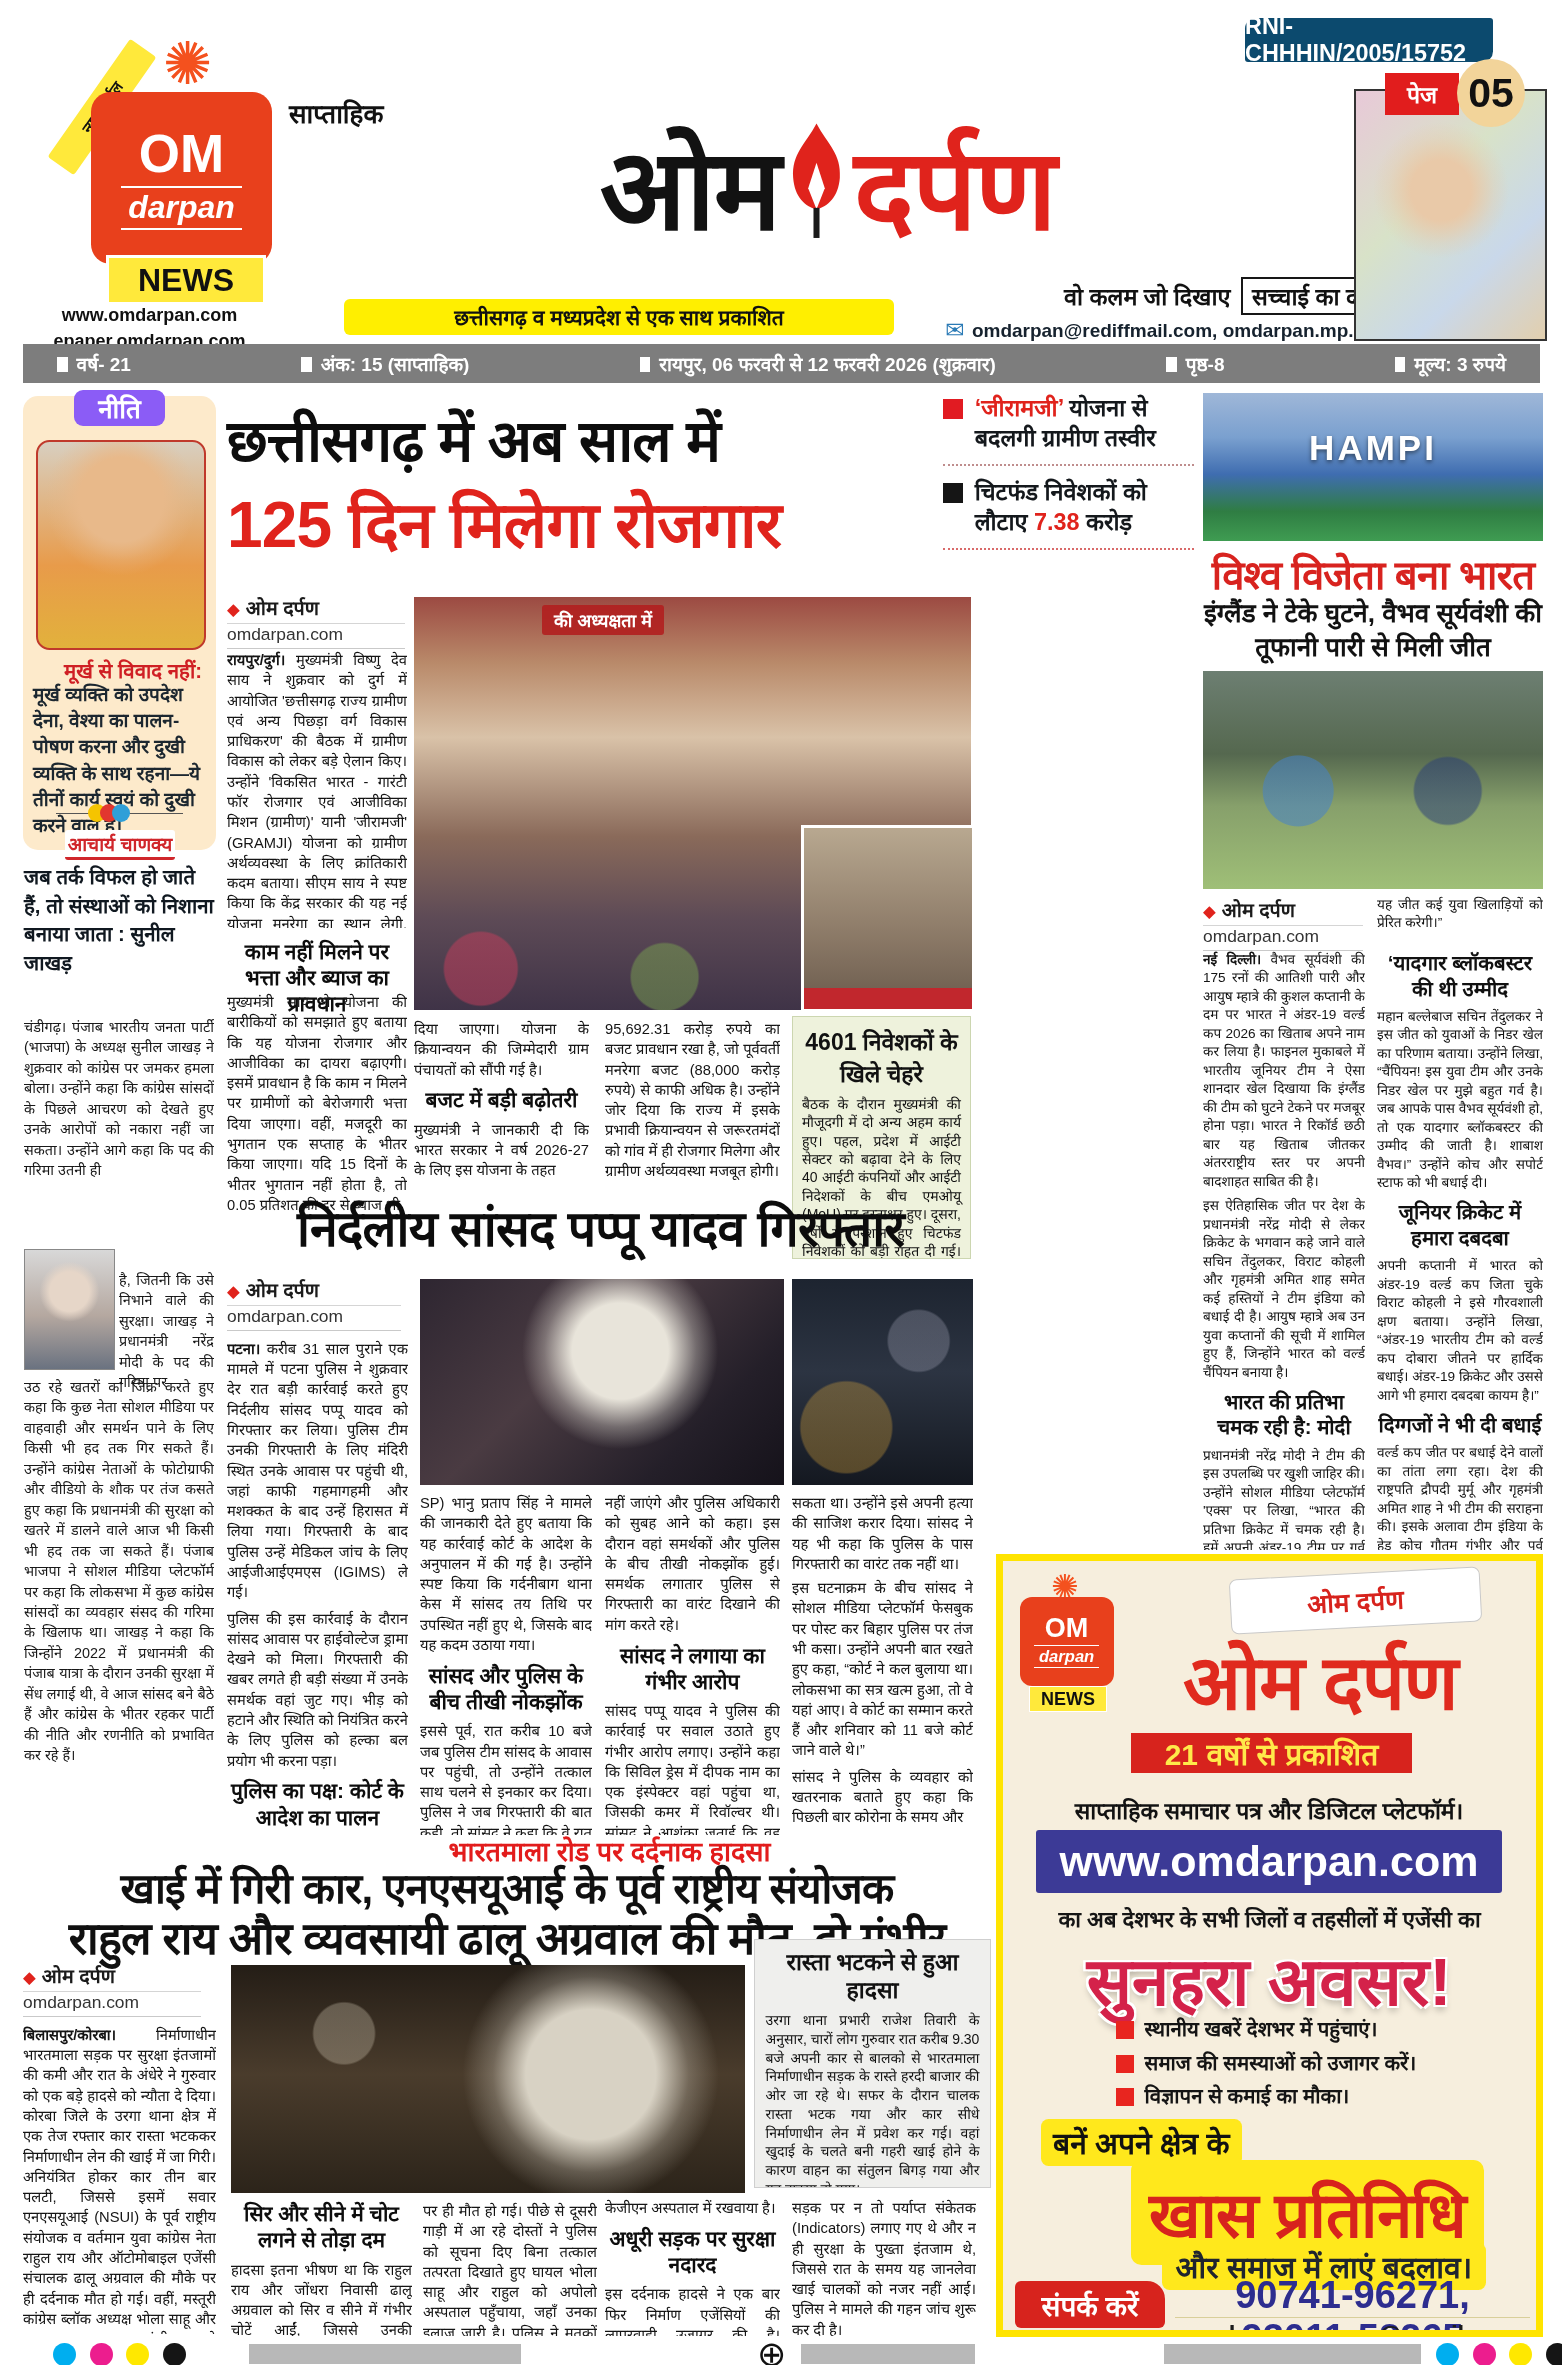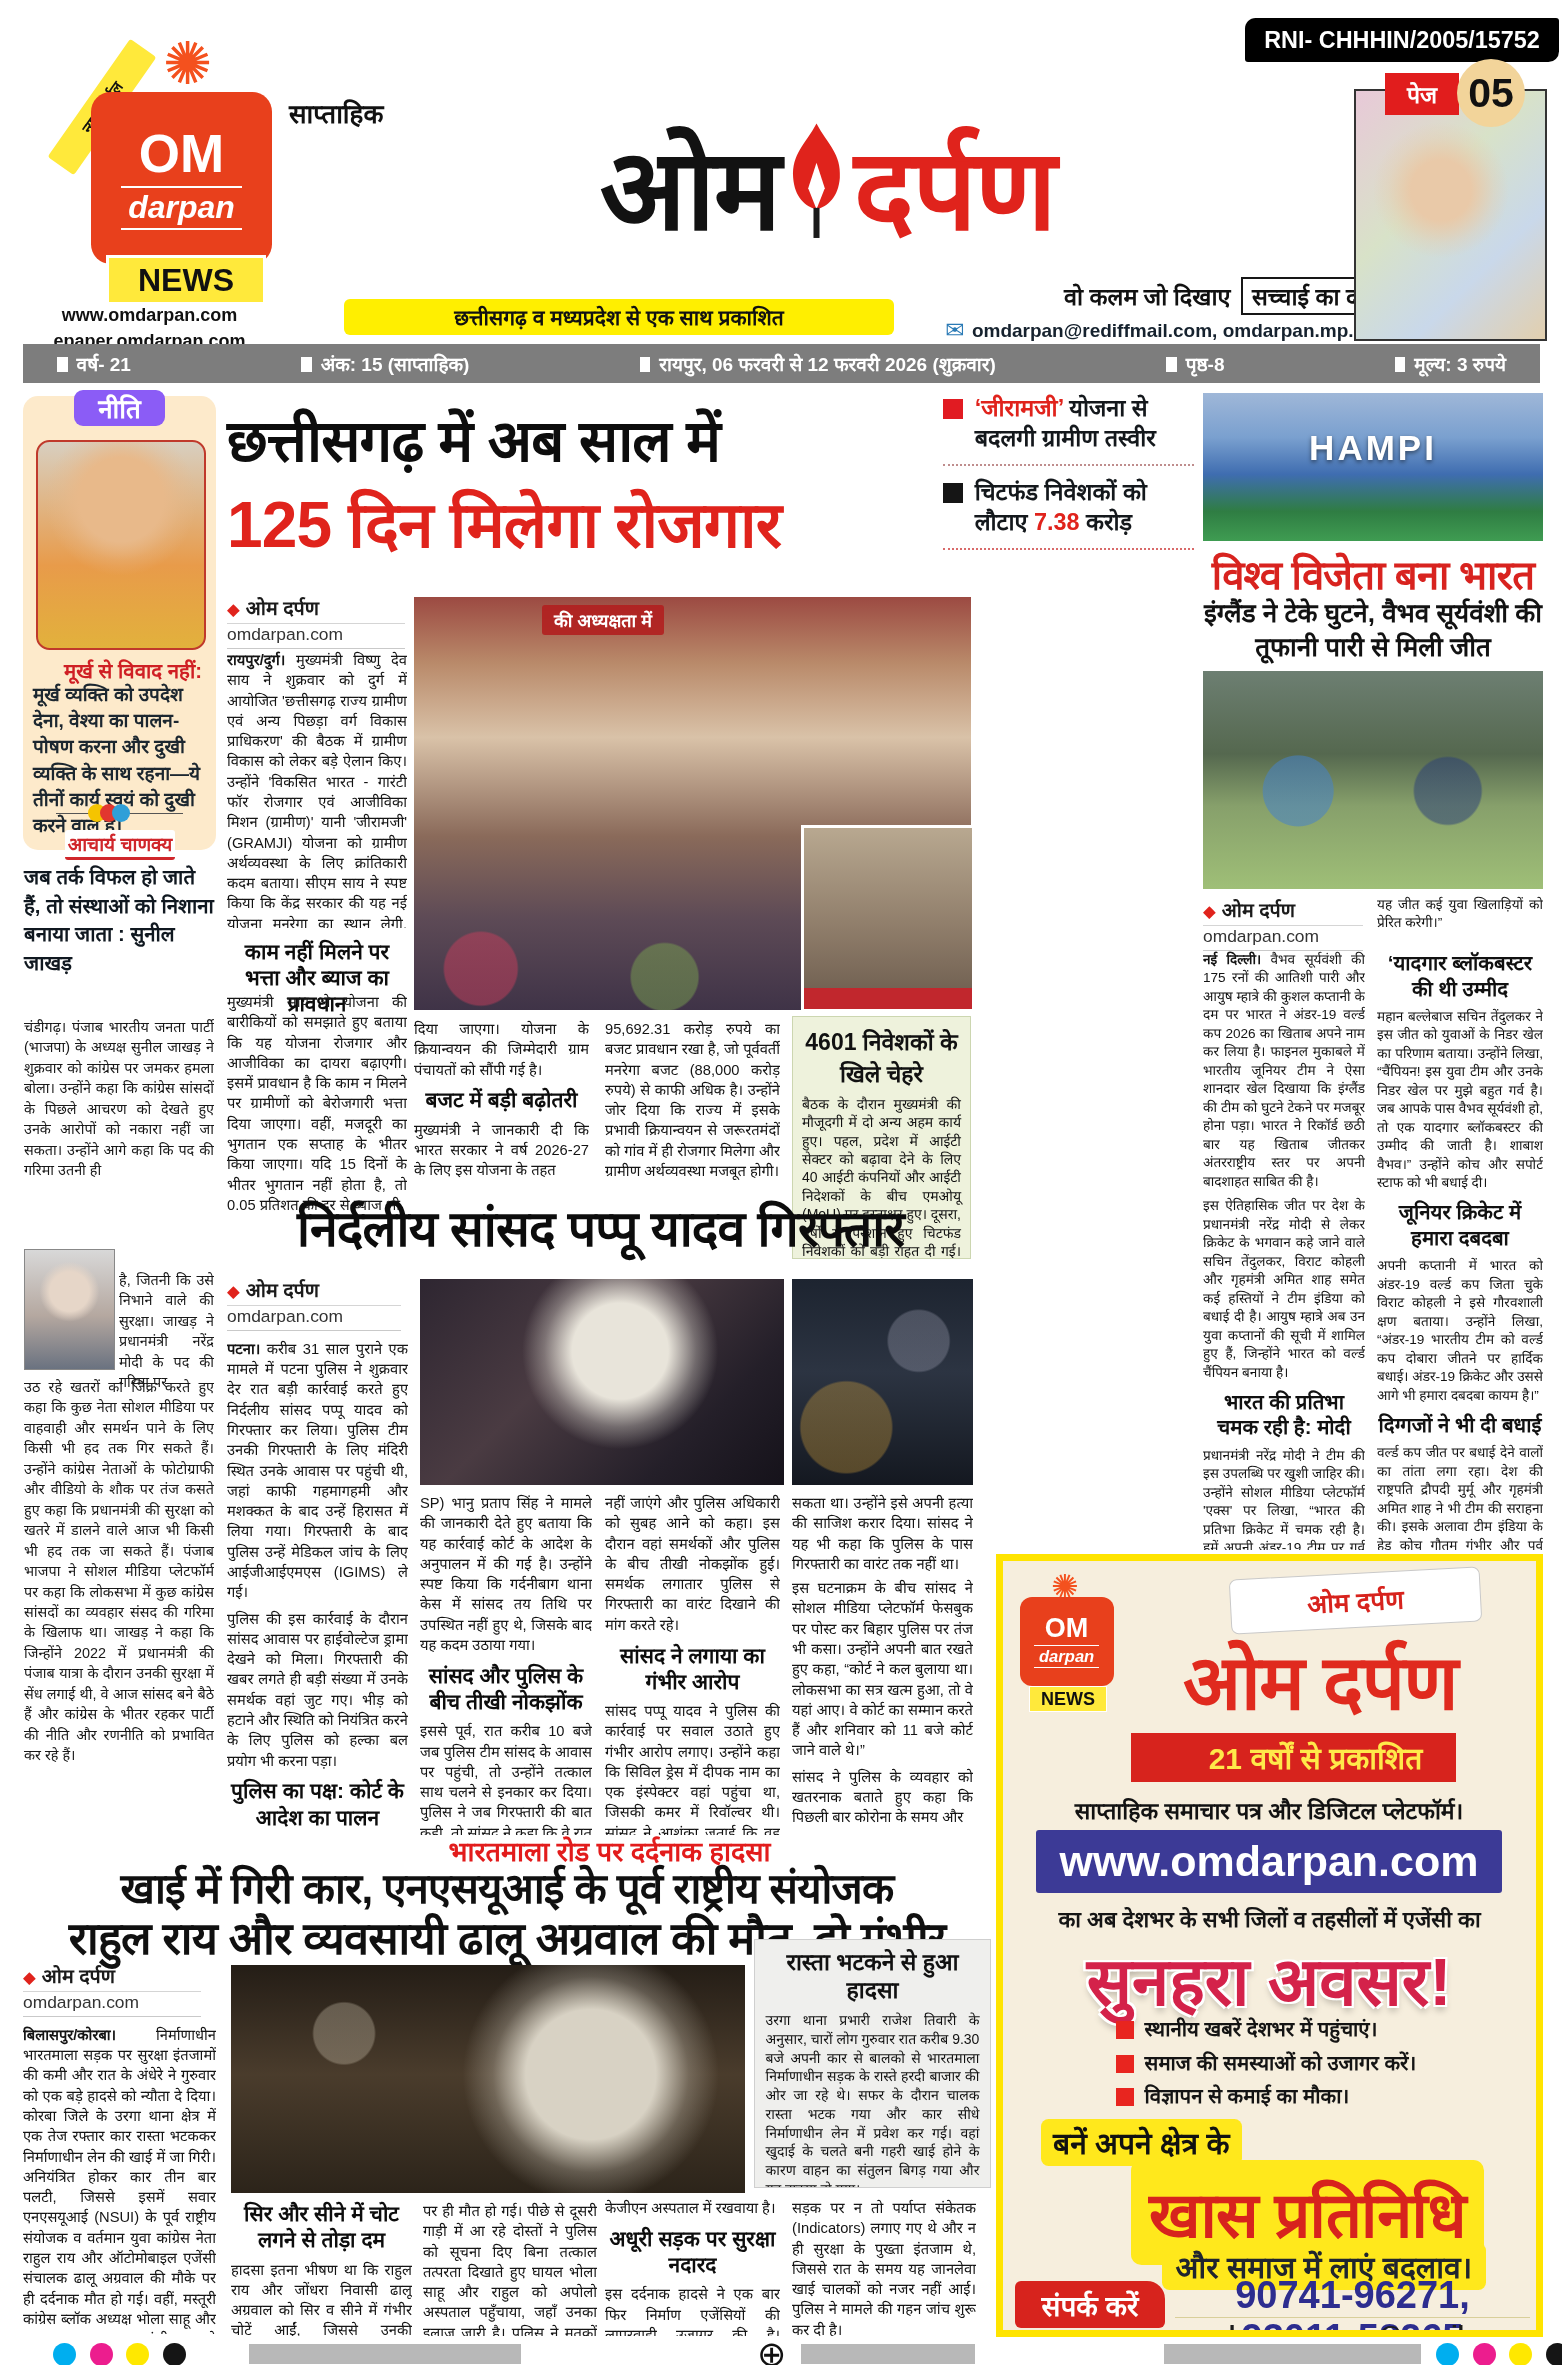--- a/index.html
+++ b/index.html
@@ -2,21 +2,21 @@
 <html style="font-size:12px"><head>
 <meta charset="utf-8">
 <style>
   html,body{margin:0;padding:0;background:#9a9a9a;}
   .page{position:relative;width:1562px;height:2366px;background:#ffffff;margin:0 auto;
         font-family:"Liberation Sans","DejaVu Sans",sans-serif;overflow:hidden;color:#111;}
   .abs{position:absolute;}
   .just{text-align:justify;}
   .clip{overflow:hidden;}
   
-  .rni{left:1245px;top:18px;width:314px;height:44px;background:#000000;color:#fff;
+  .rni{left:1245px;top:18px;width:248px;height:44px;background:#0c4a6e;color:#fff;
        font-weight:bold;font-size:23.4px;display:flex;align-items:center;justify-content:center;
        border-radius:10.6px 3px 10.6px 3px;}
   .ribbon{left:30px;top:91px;width:144px;height:32px;background:#ffe93b;transform:rotate(-55deg);
           display:flex;align-items:center;justify-content:center;font-weight:bold;font-size:15px;border-radius:3px;}
   .sun{left:163px;top:35px;font-size:59px;color:#f4511e;line-height:1;}
   .logobox{left:91px;top:92px;width:181px;height:172px;background:#e8401c;border-radius:19.7px;
            display:flex;flex-direction:column;align-items:center;justify-content:center;color:#fff;}
   .logobox .om{font-size:53px;font-weight:bold;line-height:1;}
   .logobox .darpan{font-size:32px;font-style:italic;font-weight:bold;border-top:2.3px solid #fff;border-bottom:2.3px solid #fff;
                    padding:1.5px 7.6px;margin-top:6px;}
@@ -159,22 +159,22 @@
           color:#fff;display:flex;flex-direction:column;align-items:center;justify-content:center;}
   .adlogo .om{font-size:27px;font-weight:bold;line-height:1;}
   .adlogo .darpan{font-size:16.6px;font-style:italic;font-weight:bold;border-top:1.5px solid #fff;border-bottom:1.5px solid #fff;padding:0.8px 4.5px;margin-top:3px;}
   .adnews{position:absolute;left:26px;top:125px;width:76px;height:24px;background:#ffe93b;color:#111;font-weight:bold;
           font-size:18px;display:flex;align-items:center;justify-content:center;border:1.5px solid #fff;}
   .adroll{position:absolute;left:227px;top:12px;width:249px;height:53px;background:#fff;border:1.5px solid #c9c9c9;
           border-radius:7.6px;transform:rotate(-3deg);display:flex;align-items:center;justify-content:center;
           font-weight:bold;font-size:26px;color:#d7231d;}
   .adtitle{position:absolute;left:113px;top:67px;width:408px;text-align:center;font-weight:bold;font-size:76px;
            color:#e02a1e;letter-spacing:-1.5px;}
-  .adyears{position:absolute;left:128px;top:172px;width:281px;height:49px;background:#d7231d;color:#ffe94a;
-           font-weight:bold;font-size:30px;display:flex;align-items:center;justify-content:center;padding-left:44px;}
+  .adyears{position:absolute;left:128px;top:172px;width:281px;height:40px;background:#d7231d;color:#ffe94a;
+           font-weight:bold;font-size:30px;display:flex;align-items:center;justify-content:center;}
   .addesc{position:absolute;left:30px;top:233px;width:472px;text-align:center;font-weight:bold;font-size:23px;color:#121212;}
   .adsite{position:absolute;left:33px;top:269px;width:466px;height:63px;background:#3c3a96;color:#fff;font-weight:bold;
           font-size:43px;display:flex;align-items:center;justify-content:center;border-radius:3px;}
   .adline{position:absolute;left:23px;top:342px;width:487px;text-align:center;font-weight:bold;font-size:22px;color:#151515;}
   .adgold{position:absolute;left:10.6px;top:372px;width:511px;text-align:center;font-weight:bold;font-size:67px;color:#d4224a;
           text-shadow:2.3px 2.3px 0 #fff,-2.3px 2.3px 0 #fff,2.3px -2.3px 0 #fff,-2.3px -2.3px 0 #fff,0 4.5px 7.6px rgba(0,0,0,.25);}
   .adbul{position:absolute;left:113px;width:393px;display:flex;gap:10.6px;align-items:center;}
   .adbul .sq{flex:0 0 18px;height:18px;background:#e8251f;margin-top:3px;}
   .adbul .tx{font-weight:bold;font-size:20.4px;color:#141414;}
   .become1{position:absolute;left:38px;top:558px;background:#ffe81c;padding:3px 12px;font-weight:bold;font-size:30px;border-radius:7.6px;}

